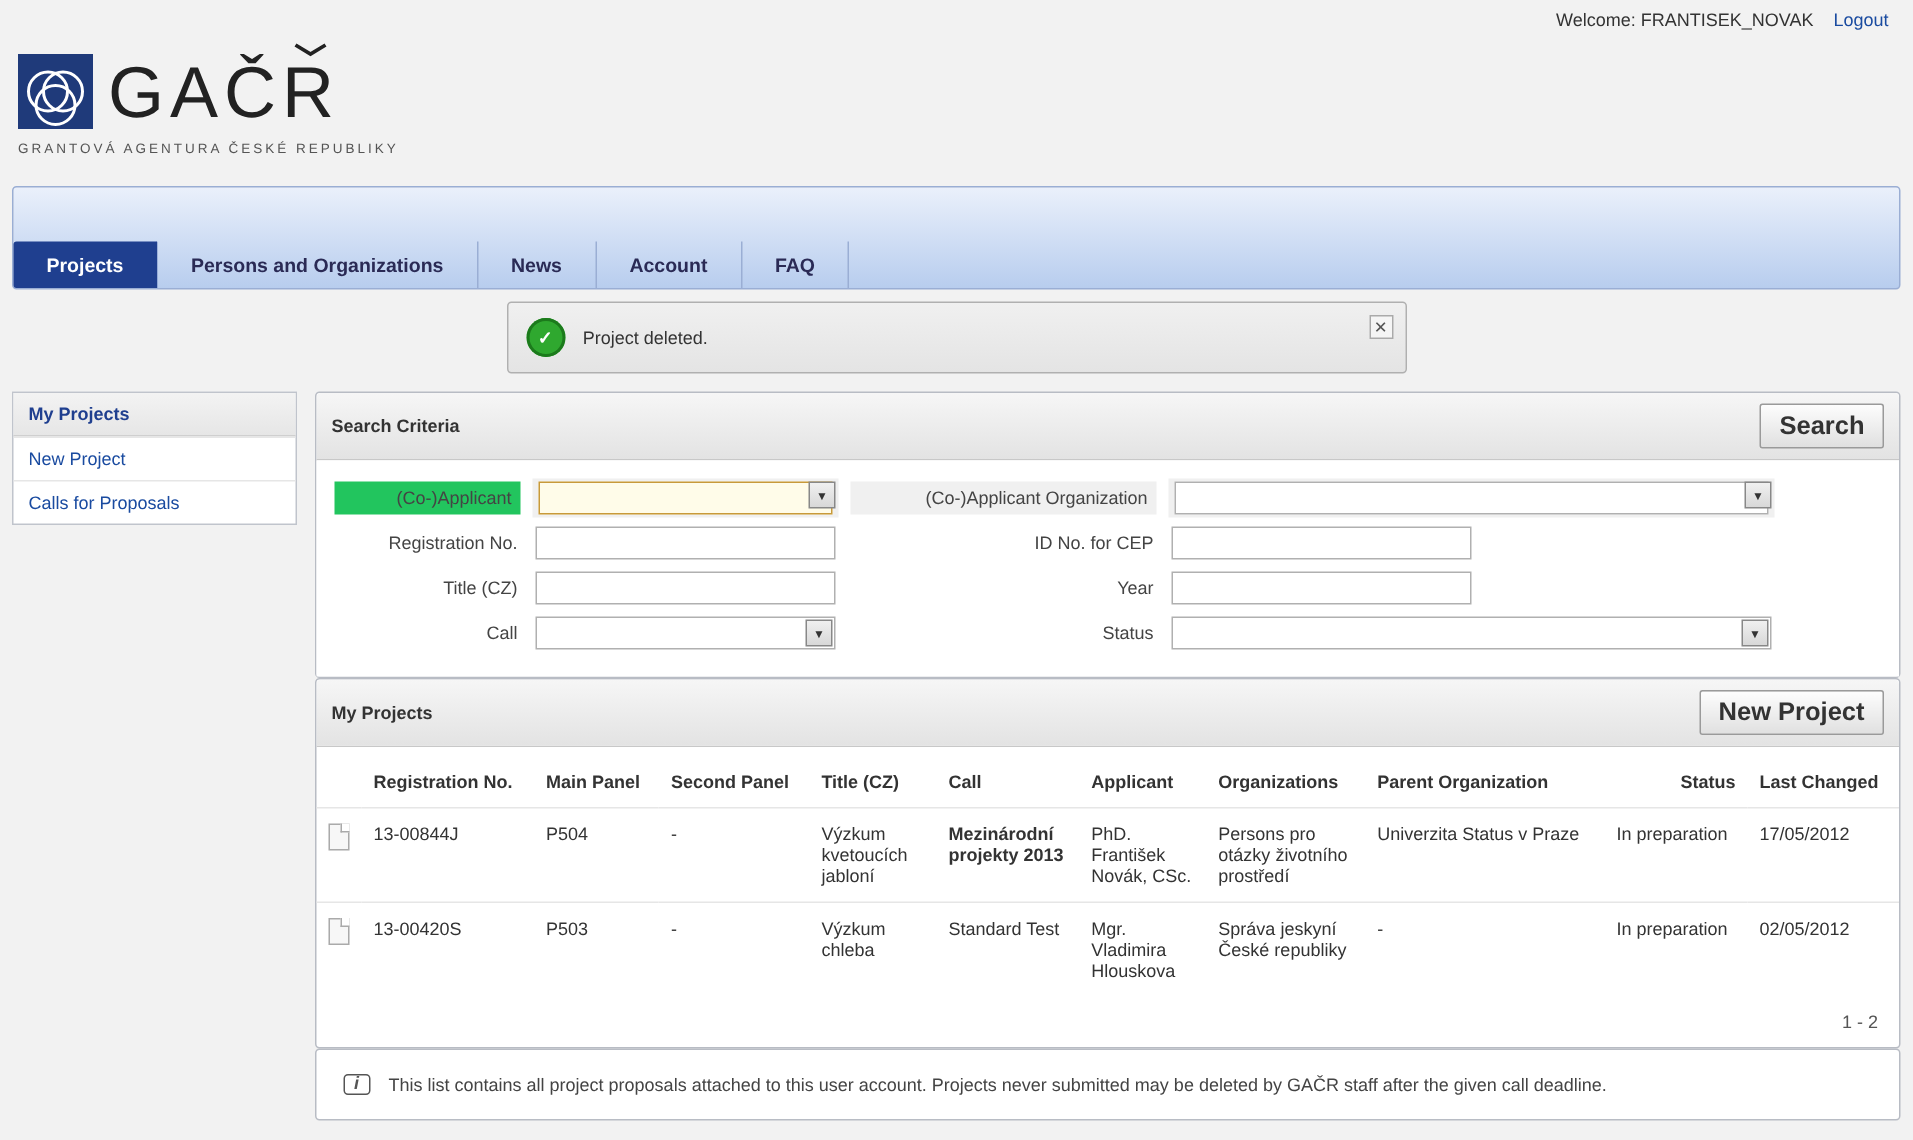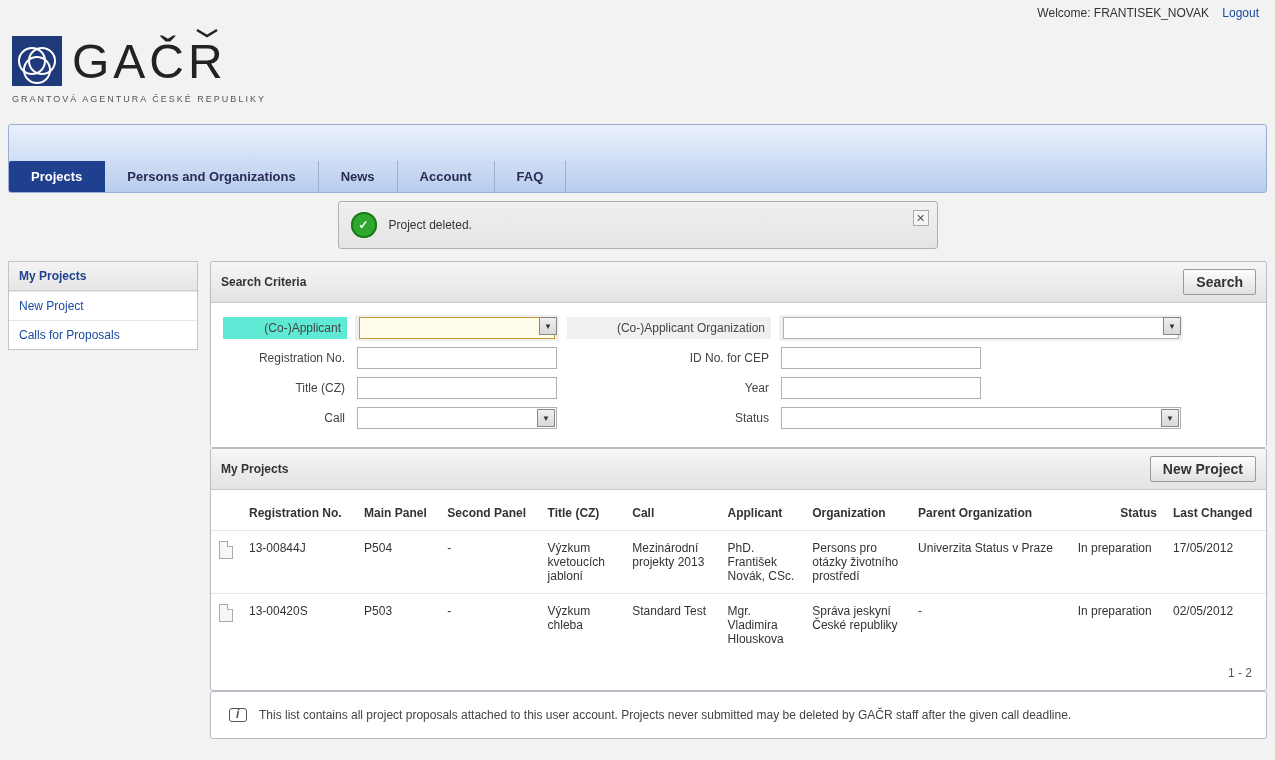--- a/index.html
+++ b/index.html
@@ -16,21 +16,21 @@
 .alert .check { width: 26px; height: 26px; border-radius: 50%; background: #2fa82f; display: flex; align-items: center; justify-content: center; margin-right: 12px; color: #fff; font-weight: bold; box-shadow: inset 0 0 0 2px #1c7a1c; }
 .alert .close { position: absolute; right: 8px; top: 8px; width: 16px; height: 16px; border: 1px solid #aaa; background: #f5f5f5; font-size: 11px; cursor: pointer; display: flex; align-items: center; justify-content: center; color: #555; }
 .layout { display: flex; padding: 0 8px 20px; gap: 12px; align-items: flex-start; }
 .sidebar { width: 190px; border: 1px solid #c0c4cc; background: #fff; }
 .sidebar .side-item { padding: 7px 10px; font-size: 12px; color: #1a4ba0; cursor: pointer; }
 .sidebar .side-item.active { background: linear-gradient(#f3f3f3,#e6e6e6); color: #1f3f8f; font-weight: bold; border-bottom: 1px solid #cfcfcf; }
 .sidebar .side-item + .side-item { border-top: 1px solid #e6e6e6; }
 .main { flex: 1; display: flex; flex-direction: column; }
 .panel { border: 1px solid #b8bcc4; border-radius: 3px; background: #fff; }
 .panel-hd { display: flex; align-items: center; justify-content: space-between; padding: 7px 10px; background: linear-gradient(#f6f6f6,#e3e3e3); border-bottom: 1px solid #c8c8c8; font-weight: bold; font-size: 12px; color: #333; border-radius: 3px 3px 0 0; }
-.btn { border: 1px solid #9a9a9a; background: linear-gradient(#fdfdfd,#e0e0e0); padding: 4px 12px; font-size: 14px; font-weight: bold; cursor: pointer; border-radius: 2px; color: #333; }
+.btn { border: 1px solid #9a9a9a; background: linear-gradient(#fdfdfd,#e0e0e0); padding: 4px 12px; font-size: 17px; font-weight: bold; cursor: pointer; border-radius: 2px; color: #333; }
 .form-grid { display: grid; grid-template-columns: 120px 200px 200px 400px; gap: 8px 12px; padding: 14px 14px 18px; align-items: center; background: #fff; }
 .form-grid .lbl { text-align: right; color: #444; }
 .select, .text-input { width: 100%; height: 22px; border: 1px solid #b0b0b0; background: #fff; font-size: 12px; padding: 1px 4px; }
 .select { appearance: none; background-image: linear-gradient(#fff,#fff); position: relative; }
 .select-wrap { position: relative; display: flex; }
 .select-wrap .arrow { position: absolute; right: 2px; top: 2px; width: 18px; height: 18px; border: 1px solid #888; background: linear-gradient(#f0f0f0,#d8d8d8); display: flex; align-items: center; justify-content: center; font-size: 8px; pointer-events: none; }
 .sel-hi .select { border: 1px solid #c89a3a; background: #fffce9; }
 .table { width: 100%; border-collapse: collapse; font-size: 12px; }
 .table th { text-align: left; padding: 16px 8px 10px; font-weight: bold; color: #333; }
 .table td { padding: 10px 8px; vertical-align: top; border-top: 1px solid #e6e6e6; color: #333; }
@@ -86,21 +86,21 @@
   </div>
 
   <div class="main">
 
     <div class="panel">
       <div class="panel-hd">
         <span>Search Criteria</span>
         <button class="btn">Search</button>
       </div>
       <div class="form-grid">
-        <div class="lbl" style="background:#5eead4;padding:4px 6px;margin:-2px;">(Co-)Applicant</div>
+        <div class="lbl" style="background:#22c55e;padding:4px 6px;margin:-2px;">(Co-)Applicant</div>
         <div class="select-wrap sel-hi" style="background:#f0f0f0;padding:2px 4px;margin:-2px;">
             <input class="select" value="" style="">
             <span class="arrow">▼</span>
           </div>
         <div class="lbl" style="background:#f0f0f0;padding:4px 6px;margin:-2px;text-align:right;">(Co-)Applicant Organization</div>
         <div class="select-wrap" style="background:#f0f0f0;padding:2px 4px;margin:-2px;">
             <input class="select" value="" style="">
             <span class="arrow">▼</span>
           </div>
 
@@ -135,34 +135,34 @@
       <table class="table">
         <thead>
           <tr>
             <th style="width:28px;"></th>
             <th>Registration No.</th>
             <th>Main Panel</th>
             <th>Second Panel</th>
             <th>Title (CZ)</th>
             <th>Call</th>
             <th>Applicant</th>
-            <th>Organization</th>
+            <th>Organizations</th>
             <th>Parent Organization</th>
             <th style="text-align:right;">Status</th>
             <th>Last Changed</th>
           </tr>
         </thead>
         <tbody>
           <tr>
             <td><span class="doc-icon"></span></td>
             <td>13-00844J</td>
             <td>P504</td>
             <td>-</td>
             <td style="max-width:80px;">Výzkum kvetoucích jabloní</td>
-            <td style="max-width:90px;">Mezinárodní projekty 2013</td>
+            <td style="max-width:90px;font-weight:bold;">Mezinárodní projekty 2013</td>
             <td style="max-width:80px;">PhD. František Novák, CSc.</td>
             <td style="max-width:100px;">Persons pro otázky životního prostředí</td>
             <td>Univerzita Status v Praze</td>
             <td class="st">In preparation</td>
             <td>17/05/2012</td>
           </tr>
           <tr>
             <td><span class="doc-icon"></span></td>
             <td>13-00420S</td>
             <td>P503</td>

